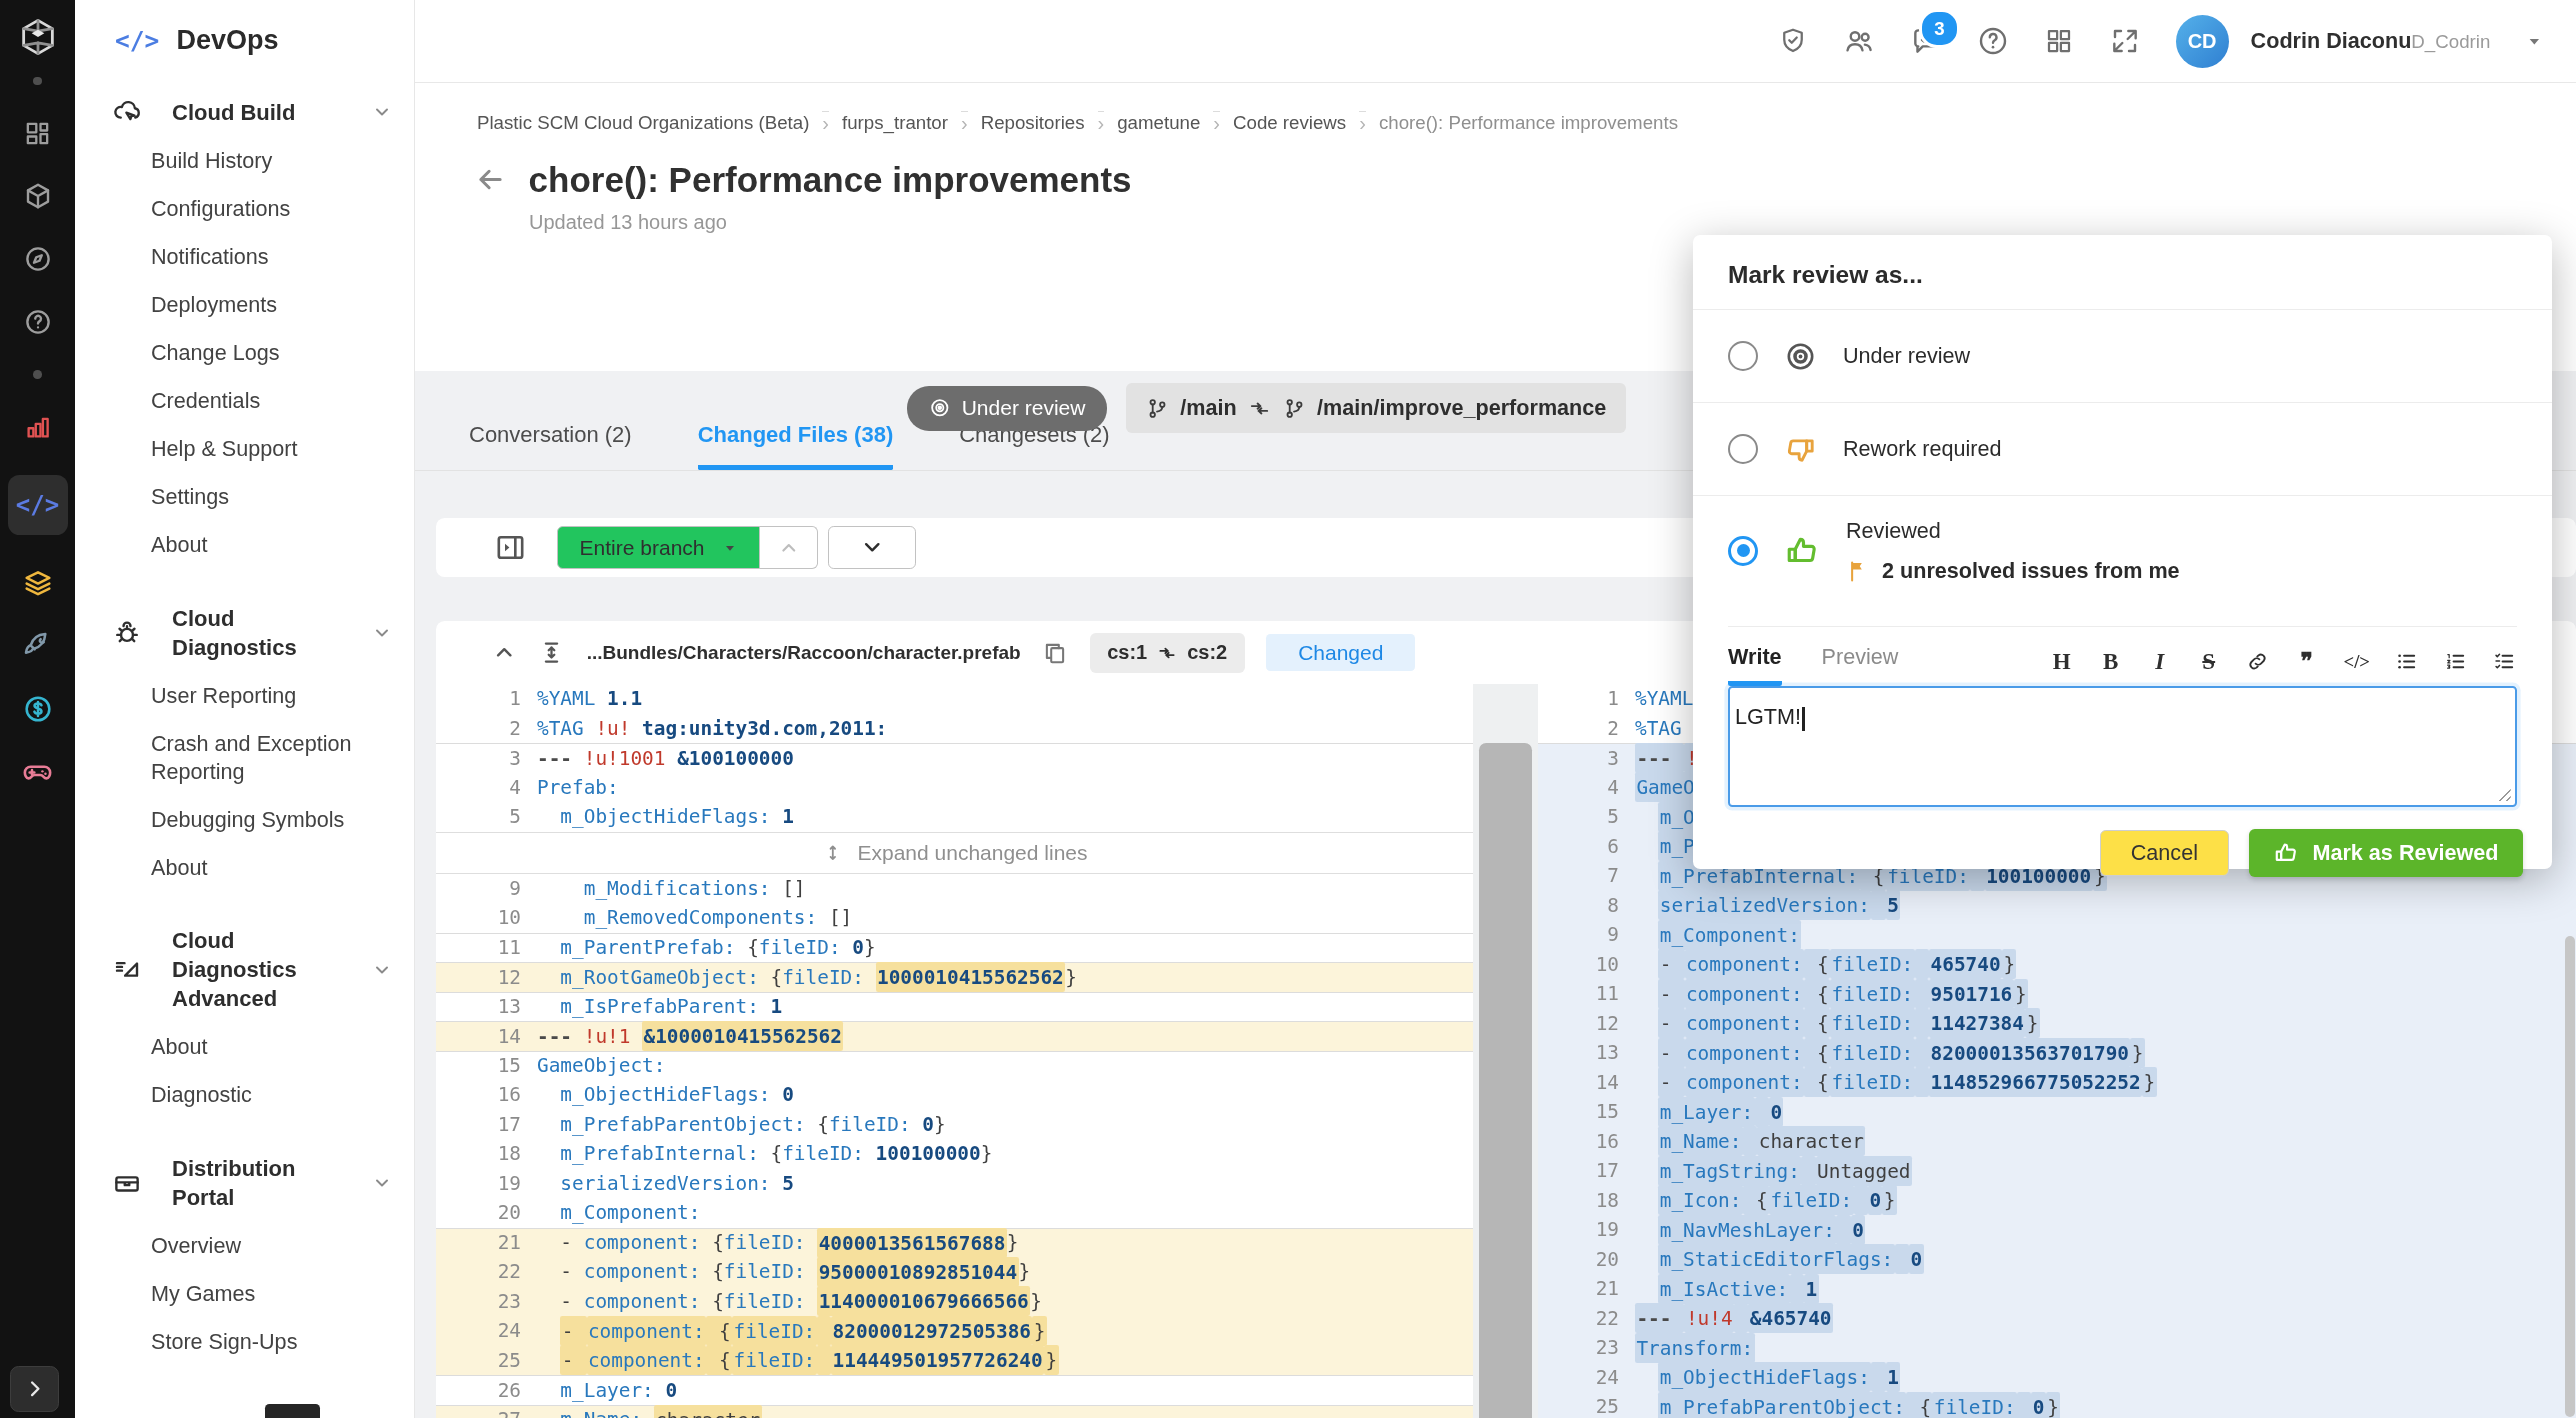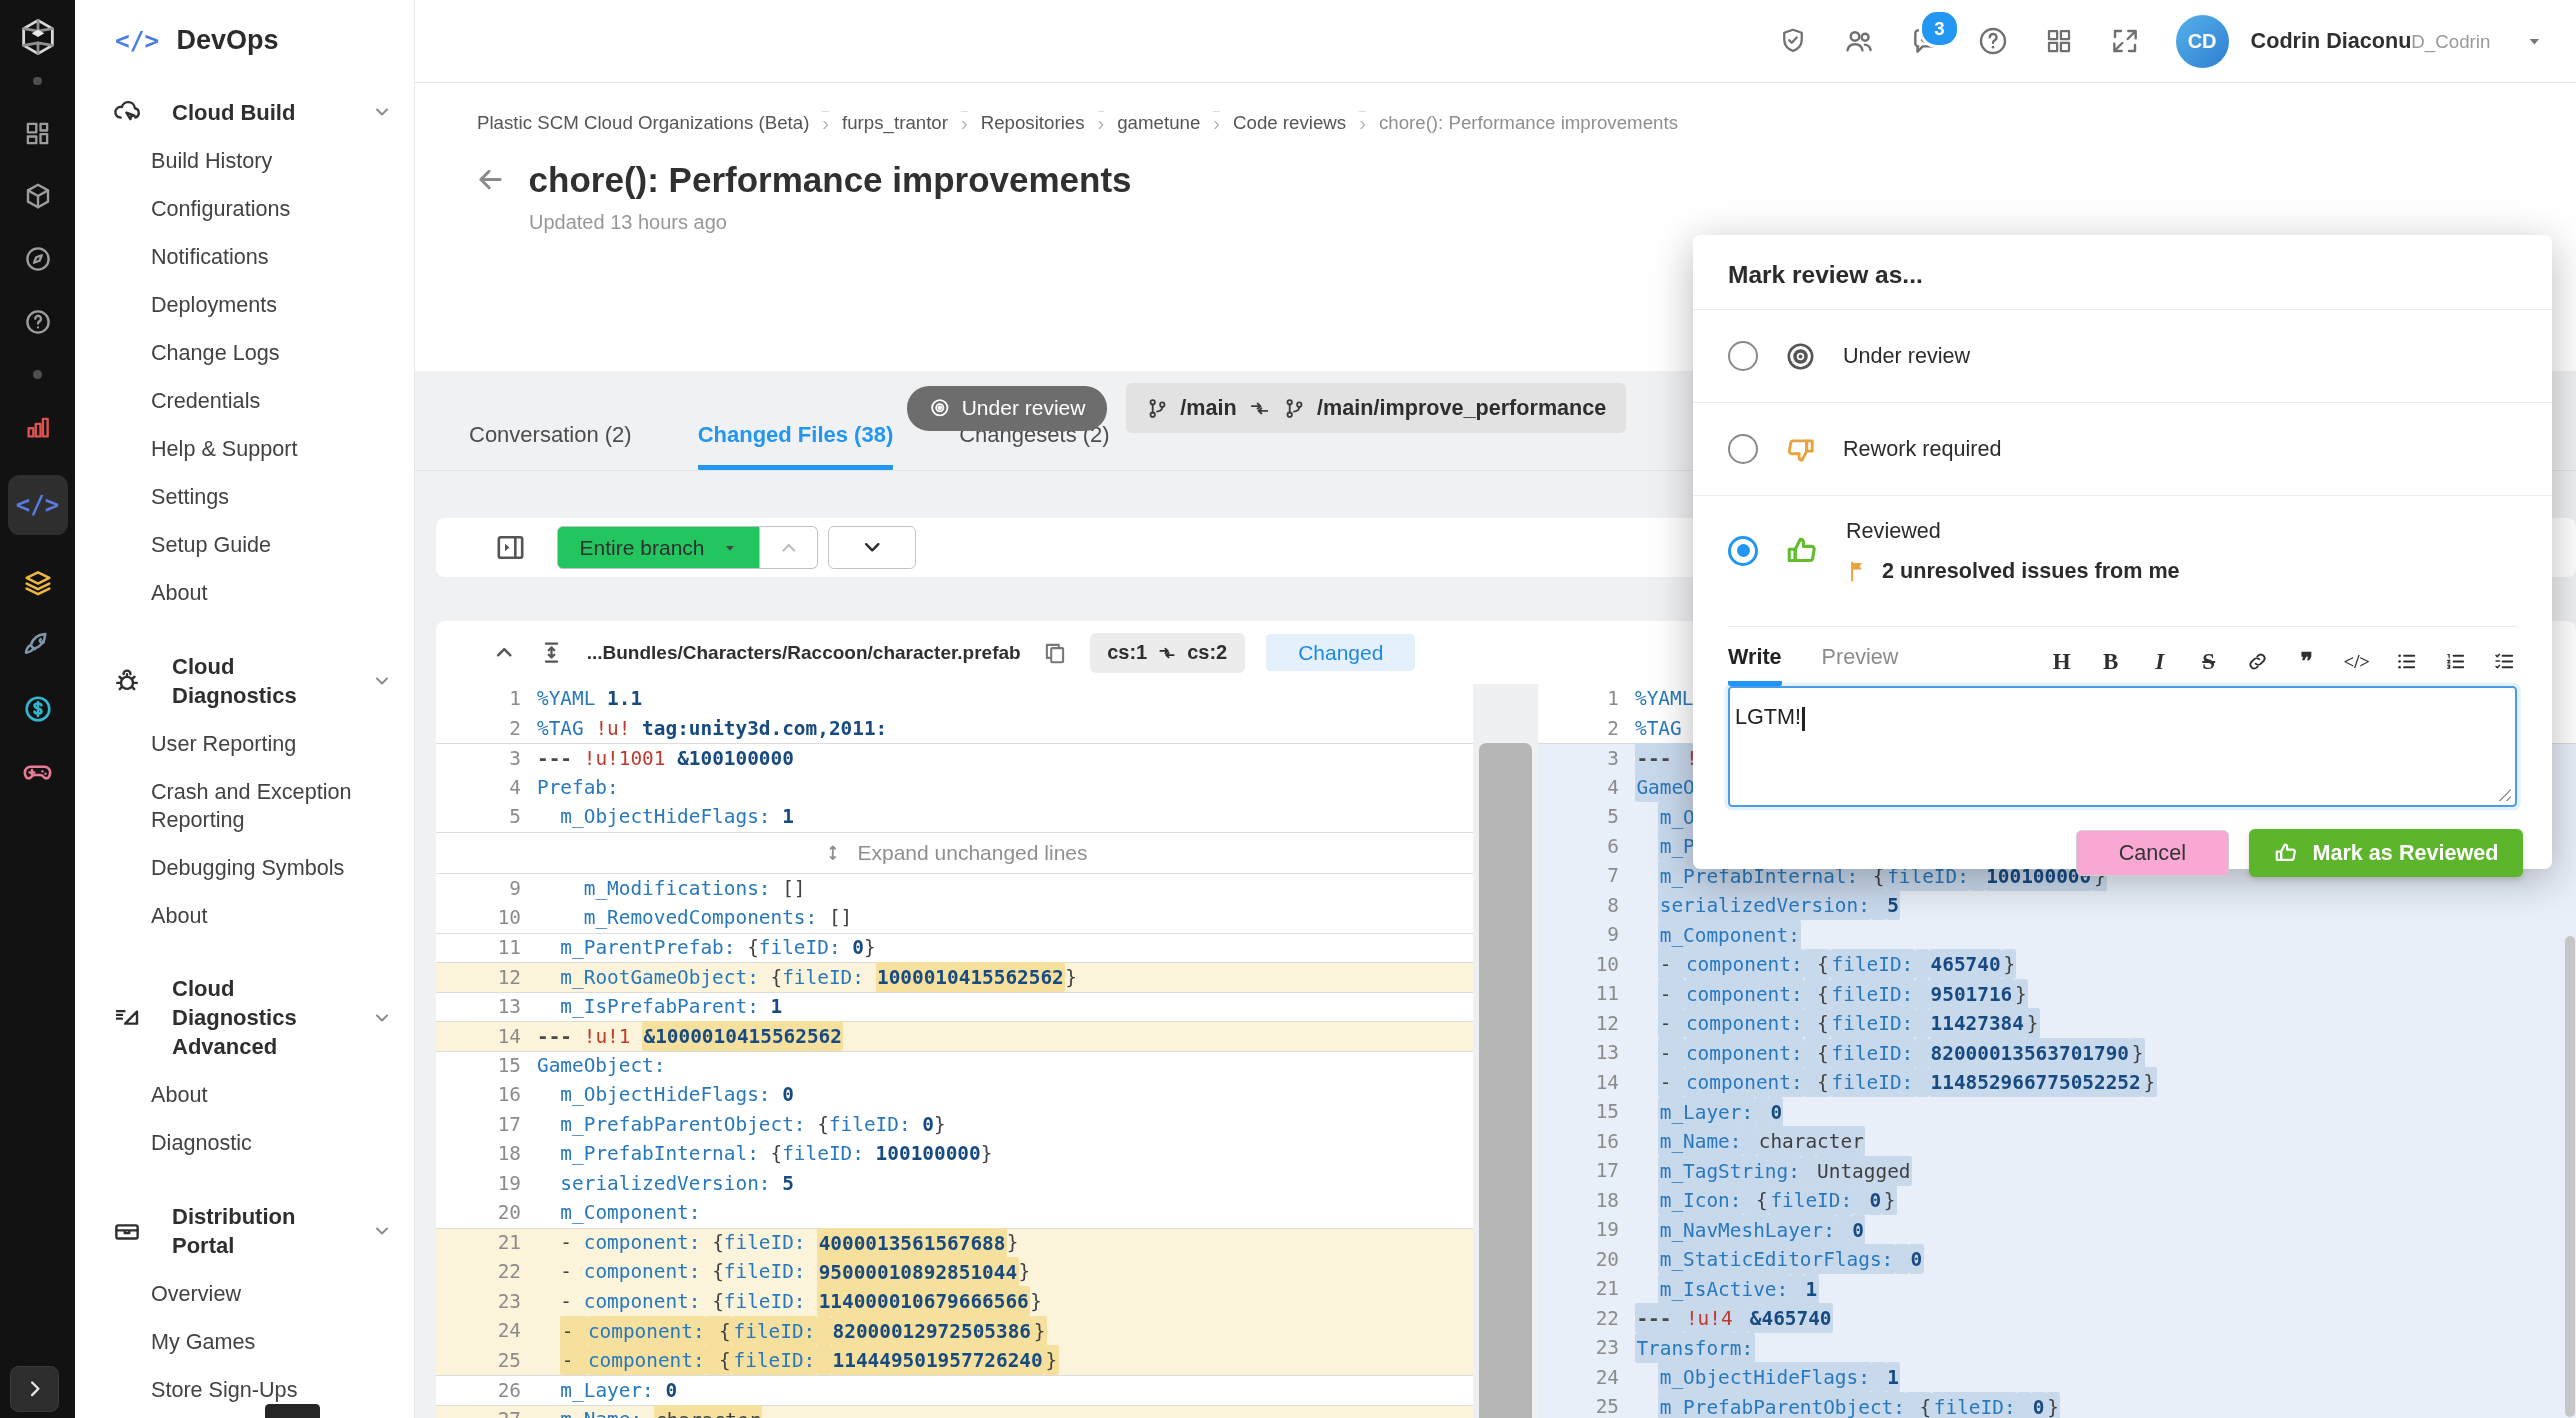--- a/index.html
+++ b/index.html
@@ -151,21 +151,21 @@
   .tool-txt{font-size:23px;font-weight:700;font-family:"Liberation Serif",serif;}
   .tool-i{font-style:italic;}
   .tool-s{text-decoration:line-through;}
   .ta{position:relative;margin-top:0;height:121px;border:2.2px solid #4a9be8;border-radius:4.3px;
         box-shadow:0 0 0 3.6px rgba(33,150,243,0.12);padding:16px 5px;box-sizing:border-box;font-size:21.6px;color:#222;}
   .ta .caret-bar{display:inline-block;width:2.2px;height:24.5px;background:#222;vertical-align:middle;margin-left:1.4px;}
   .ta::after{content:"";position:absolute;right:4.3px;bottom:4.3px;width:16px;height:16px;
         background:repeating-linear-gradient(135deg,transparent 0 3.6px,#9a9a9a 3.6px 5px);
         clip-path:polygon(100% 0,100% 100%,0 100%);}
   .modal-foot{display:flex;justify-content:flex-end;align-items:center;gap:20px;margin:21.6px 29px 0;}
-  .btn-cancel{height:46px;padding:0 42px;background:#f9a8d4;border:1.4px solid #cecece;border-radius:5.8px;
+  .btn-cancel{height:46px;padding:0 30px;background:#fde047;border:1.4px solid #cecece;border-radius:5.8px;
         font-size:21.6px;color:#333;display:flex;align-items:center;cursor:pointer;}
   .btn-green{height:48px;padding:0 24.5px;background:#5cb52a;border:none;border-radius:5.8px;color:#fff;font-size:21.6px;
         font-weight:700;display:flex;align-items:center;gap:13px;cursor:pointer;box-shadow:0 2.2px 5.8px rgba(0,0,0,0.15);}
 
   .win-scroll{position:absolute;right:1.4px;top:936px;width:10px;height:481px;background:#c6c6c6;border-radius:5px;z-index:60;}
   .bottom-chip{position:absolute;left:265px;top:1404px;width:55px;height:14.4px;background:#262626;border-radius:4.3px 4.3px 0 0;z-index:70;}
 </style>
 </head>
 <body>
 
@@ -309,23 +309,20 @@
             <span class="t">Change Logs</span>
           </div>
           <div class="sub-item">
             <span class="t">Credentials</span>
           </div>
           <div class="sub-item">
             <span class="t">Help &amp; Support</span>
           </div>
           <div class="sub-item">
             <span class="t">Settings</span>
-          </div>
-          <div class="sub-item">
-            <span class="t">Setup Guide</span>
           </div>
           <div class="sub-item">
             <span class="t">About</span>
           </div>
         </div>
         <div class="sec">
           <div class="sec-head">
             <span class="ic">
               <svg width="30" height="30" viewBox="0 0 24 24" fill="none" stroke="currentColor" stroke-width="1.9">
                 <circle cx="12" cy="13.5" r="4.8"></circle>

